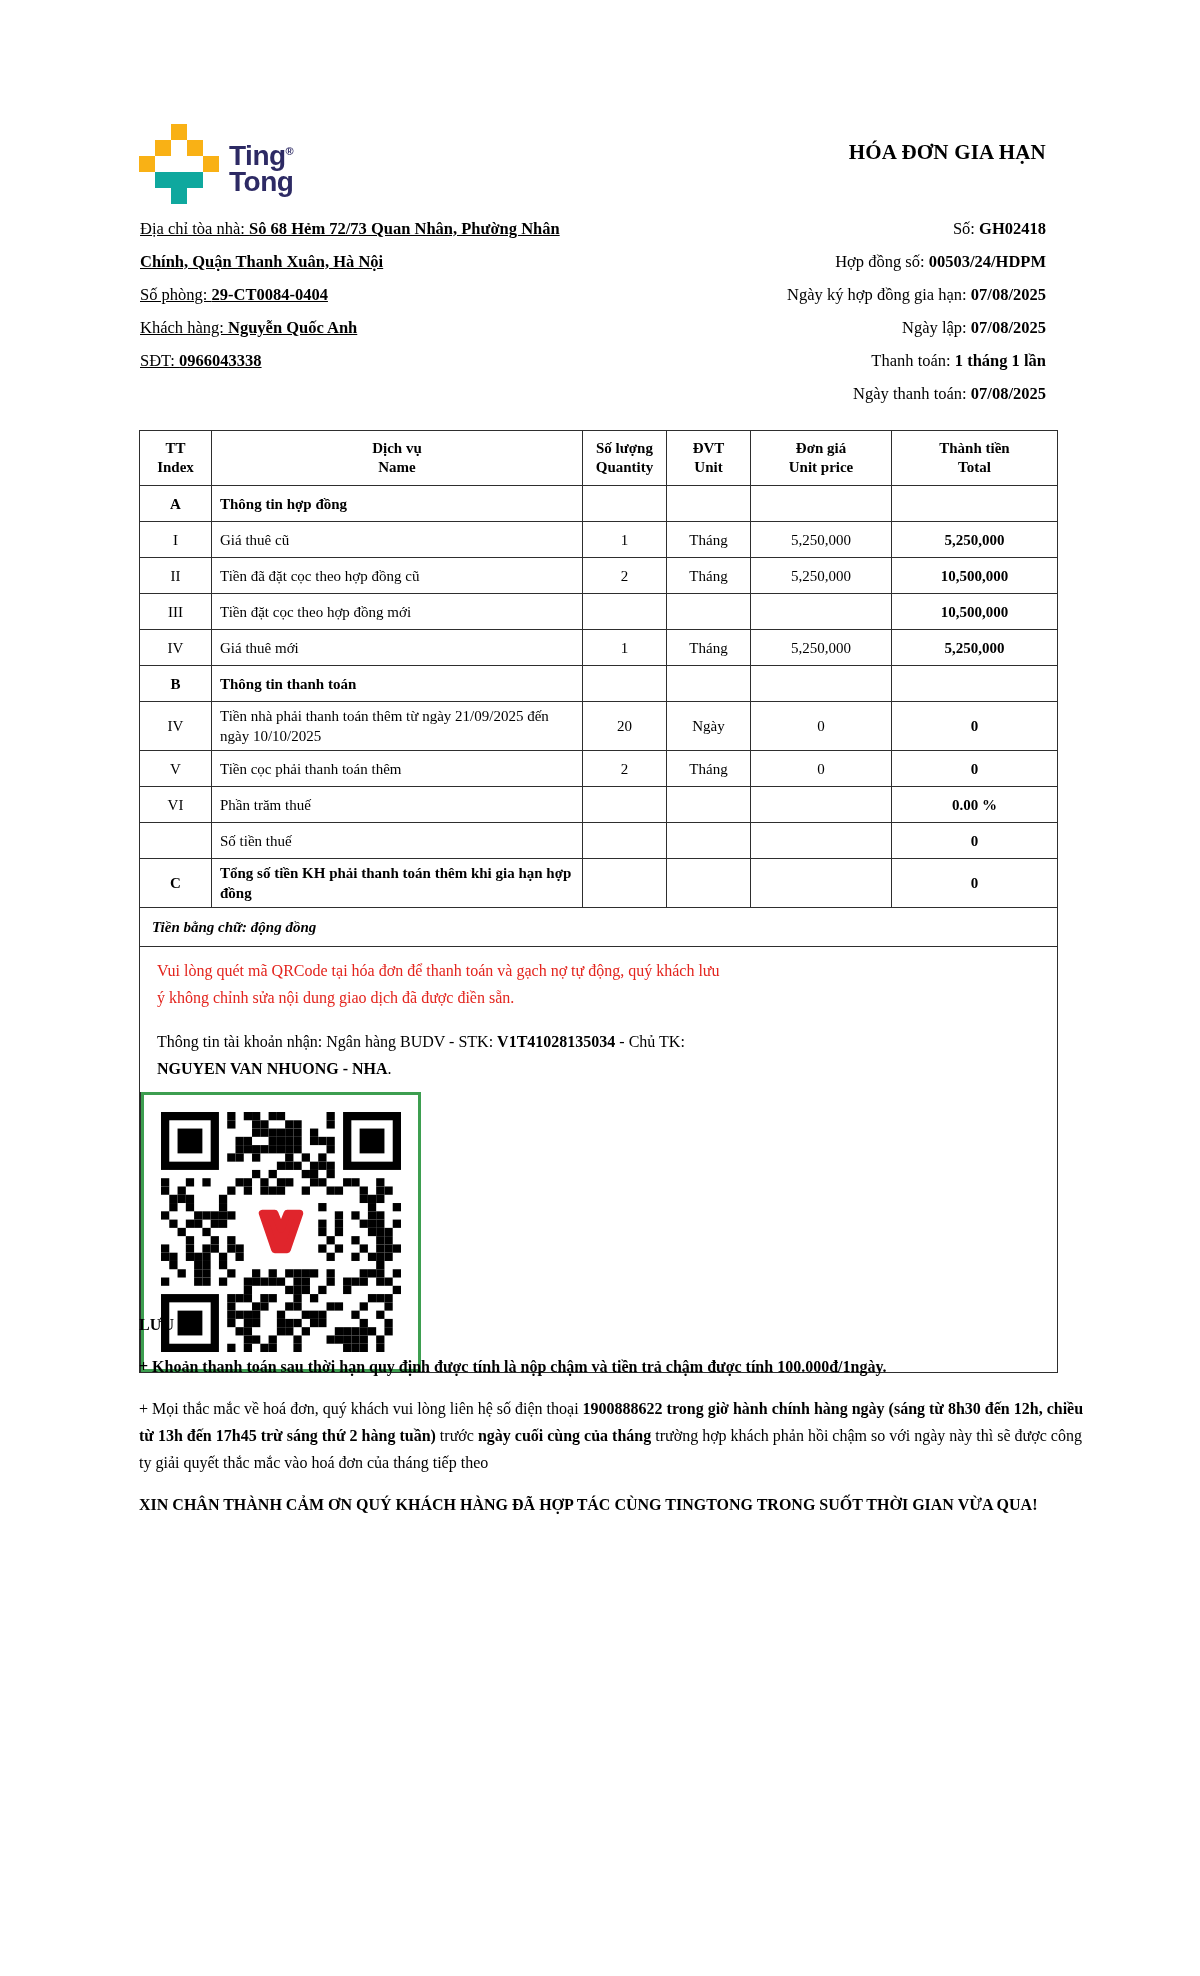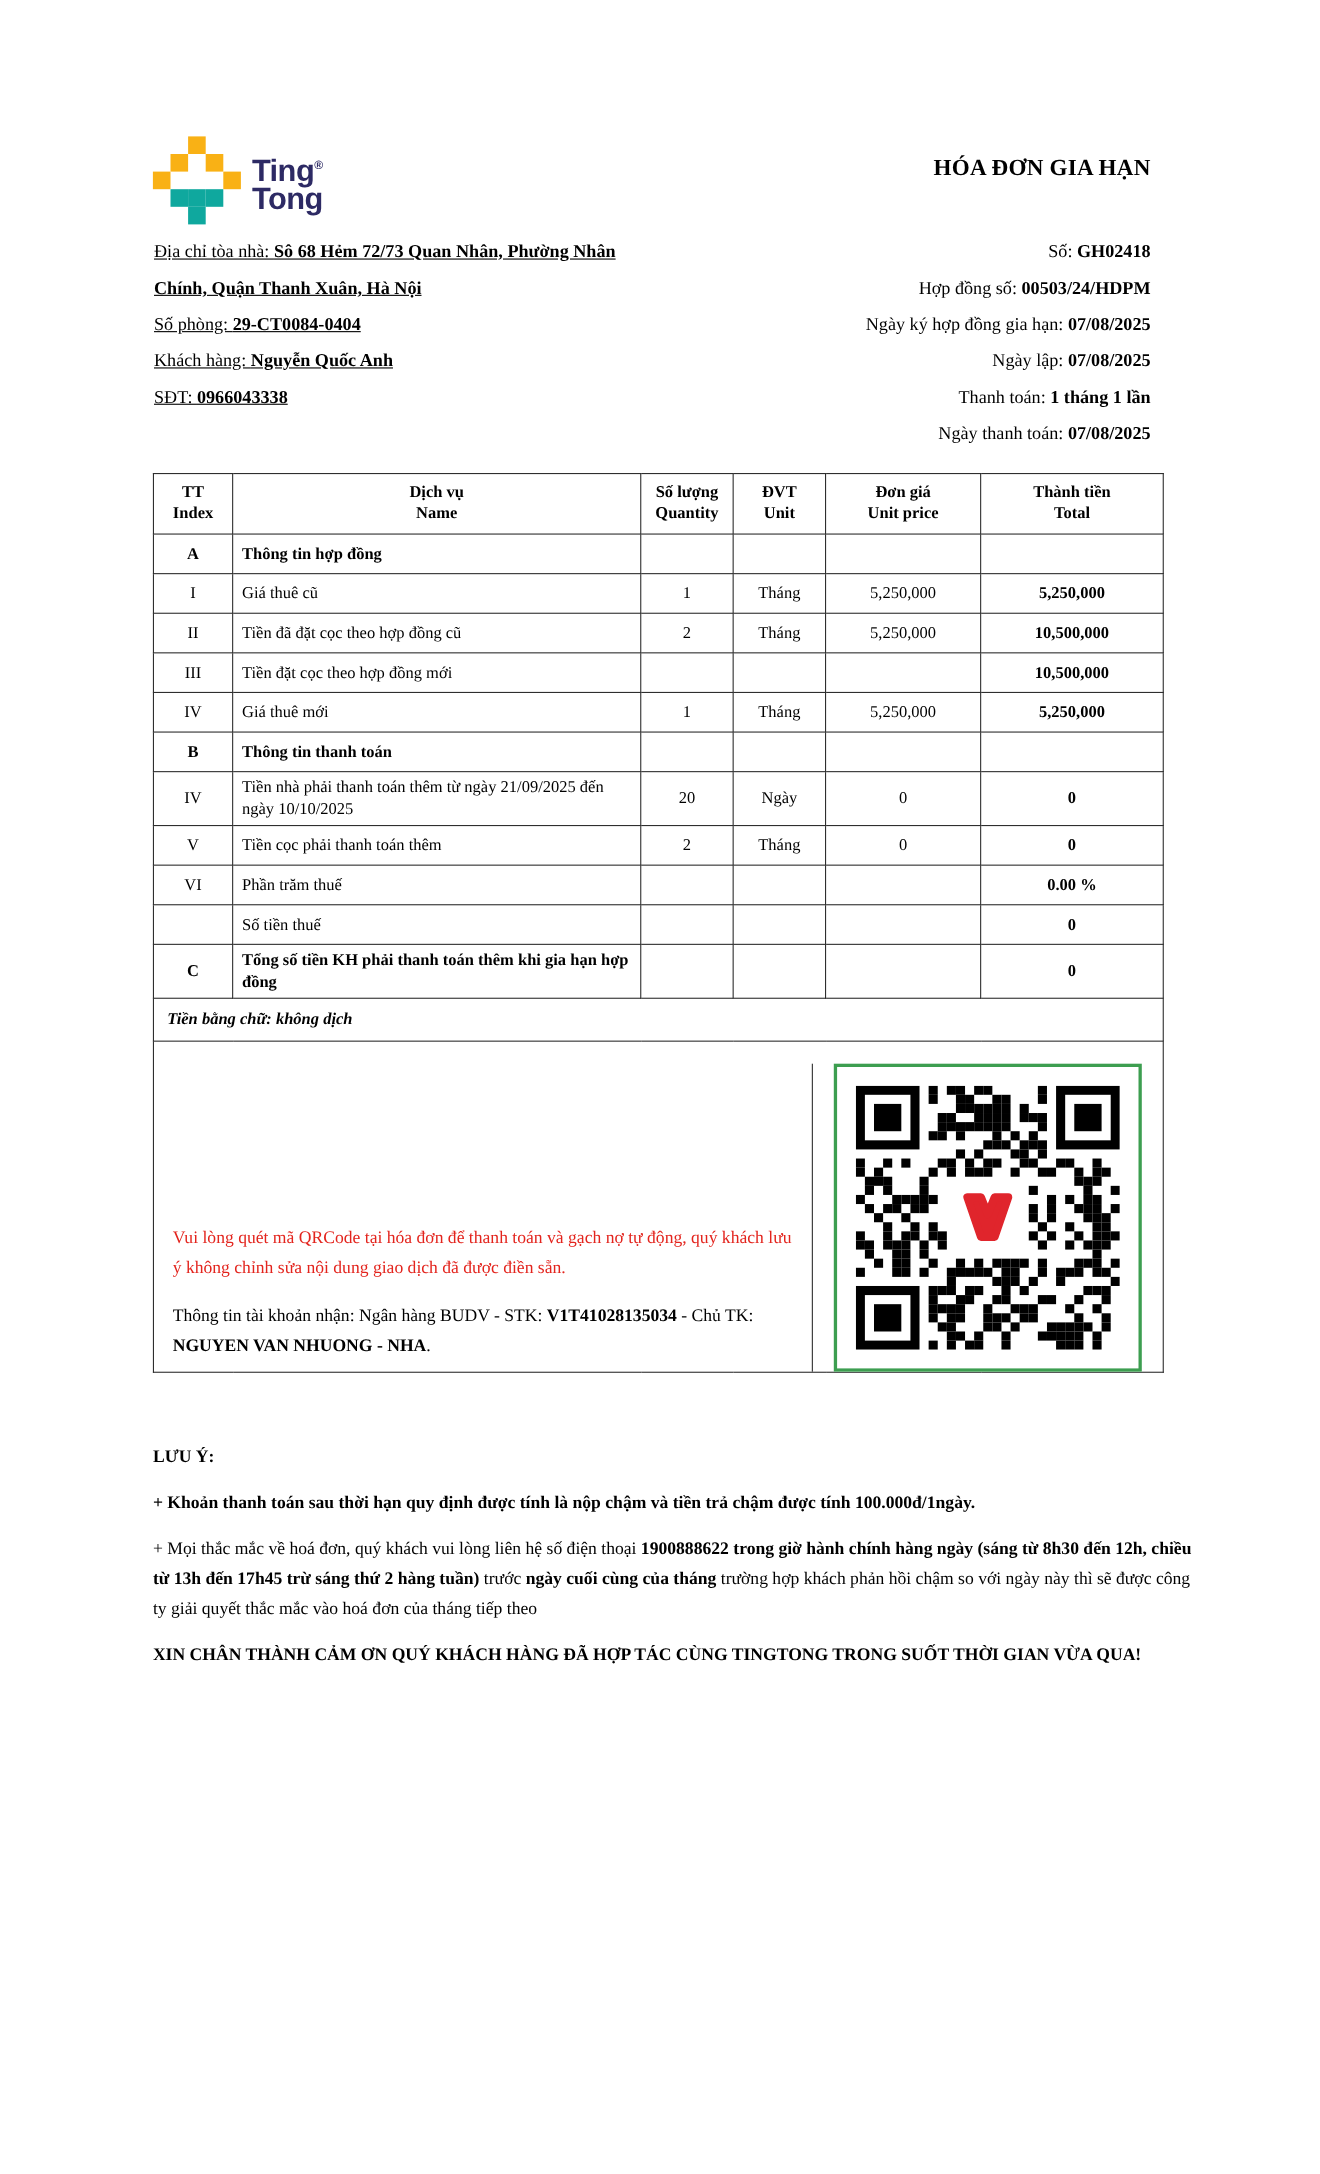--- a/index.html
+++ b/index.html
@@ -30,21 +30,21 @@
   table.invoice th,table.invoice td{border:1px solid #2e2e2e;}
   table.invoice th{font-weight:700;line-height:19px;padding:8px 3px;text-align:center;}
   table.invoice td{padding:4px 8px;height:27px;line-height:20px;}
   td.c-index,td.c-qty,td.c-unit,td.c-price,td.c-total{text-align:center;}
   td.c-name{text-align:left;padding-left:12px;padding-right:10px;}
   td.bold{font-weight:700;}
 
   tr.words-row td{font-weight:700;font-style:italic;padding:9px 12px;height:auto;}
 
   tr.qr-row > td{padding:0;height:auto;}
-  .qr-flex{display:flex;align-items:flex-end;min-height:300px;}
+  .qr-flex{display:flex;align-items:flex-start;min-height:300px;flex-direction:column;}
   .qr-note{width:598px;box-sizing:border-box;display:flex;flex-direction:column;justify-content:center;
            padding:10px 17px;}
   .qr-note p{margin:0;font-size:16px;line-height:27px;}
   .qr-note p.red{color:#E3241D;margin-bottom:17px;}
   .qr-cell{flex:1;border-left:1px solid #2e2e2e;display:flex;align-items:center;justify-content:center;}
   .qr-box{border:3px solid #3D9E50;background:#fff;padding:17px;line-height:0;}
 
   
   .footer{position:absolute;left:139px;top:1296px;width:950px;font-size:16px;line-height:27px;}
   .footer p{margin:15px 0 12px;}
@@ -212,21 +212,21 @@
           <td class="c-index bold">C</td>
           <td class="c-name bold">Tổng số tiền KH phải thanh toán thêm khi gia hạn hợp đồng</td>
           <td class="c-qty"></td>
           <td class="c-unit"></td>
           <td class="c-price"></td>
           <td class="c-total bold">0</td>
         </tr>
       </tbody>
     <tbody>
       <tr class="words-row">
-        <td colspan="6"><span>Tiền bằng chữ: </span><span>không dịch</span></td>
+        <td colspan="6"><span>Tiền bằng chữ: </span><span>động đồng</span></td>
       </tr>
       <tr class="qr-row">
         <td colspan="6">
           <div class="qr-flex">
             <div class="qr-note">
               <p class="red">Vui lòng quét mã QRCode tại hóa đơn để thanh toán và gạch nợ tự động, quý khách lưu ý không chỉnh sửa nội dung giao dịch đã được điền sẵn.</p>
               <p><span>Thông tin tài khoản nhận: Ngân hàng BUDV - STK: </span><span class="b">V1T41028135034</span><span> - Chủ TK: </span><span class="b">NGUYEN VAN NHUONG - NHA</span><span>.</span></p>
             </div>
             <div class="qr-cell">
               <div class="qr-box">

